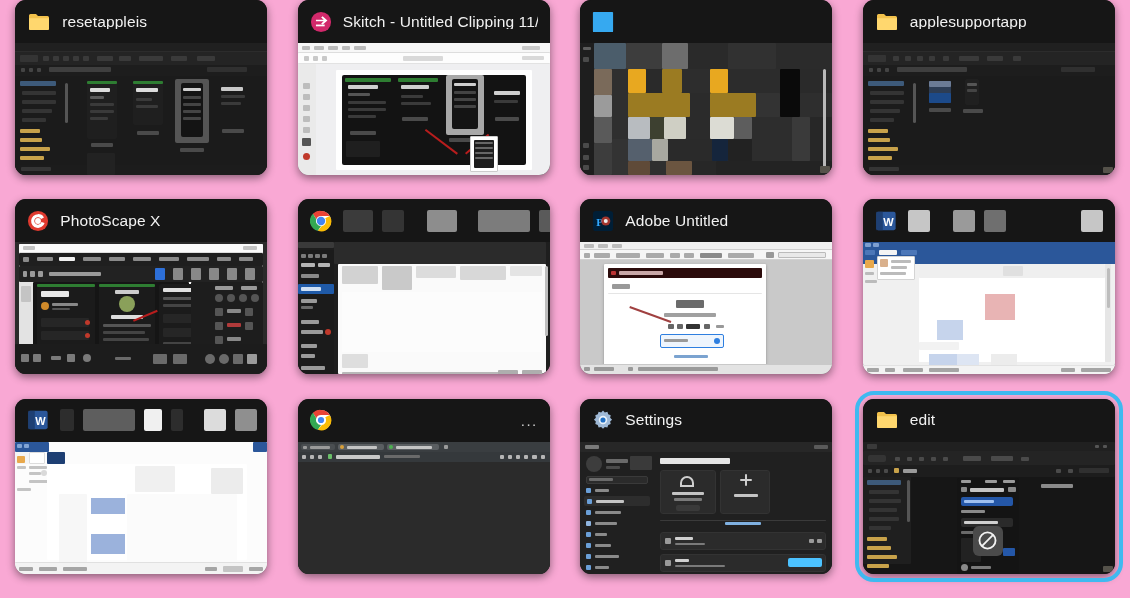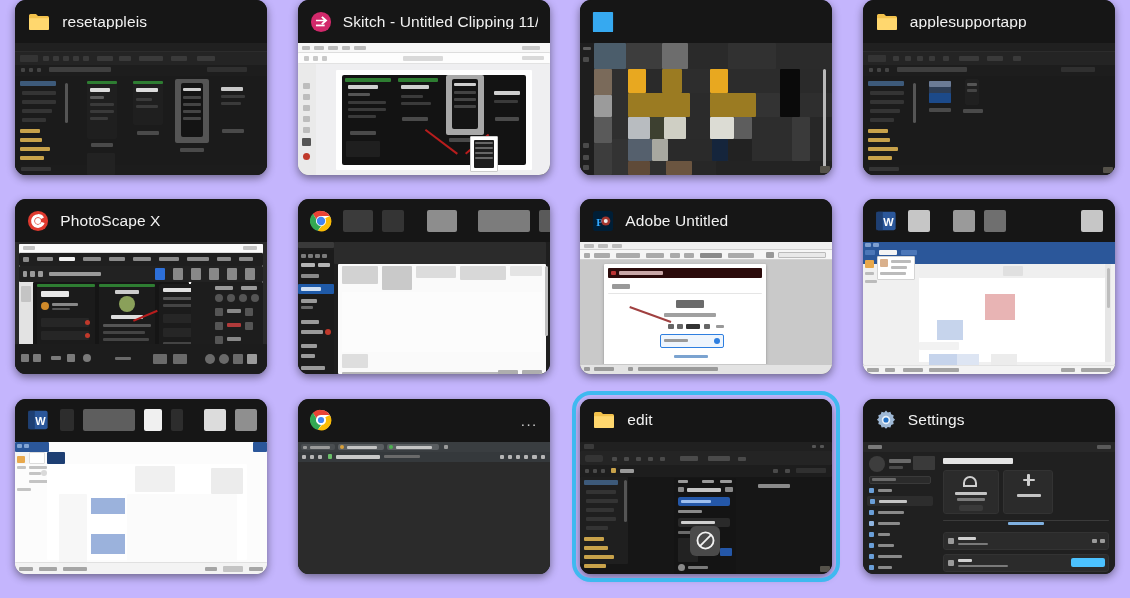--- a/index.html
+++ b/index.html
@@ -136,21 +136,21 @@
     position:absolute; background:#4a4a4a; border-radius:6px;
     display:flex; align-items:center; justify-content:center;
   }
   .noentry svg { width: 70%; height: 70%; }
   .scroll { position:absolute; width:3px; border-radius:2px; background:#555; }
   .redline { position:absolute; background:#a01c1c; transform-origin: 0 0; }
 </style>
 </head>
 <body>
 
-<div id="switcher" style="background: #c4b5fd;">
+<div id="switcher" style="background: #f9a8d4;">
   <div class="grid">
 
     <div class="cell">
       <div class="card">
         <div class="titlebar">
           <span class="ico ico-folder">
             <svg viewBox="0 0 24 24">
                 <path d="M2 5.5a1.5 1.5 0 0 1 1.5-1.5H9l2 2h9.5A1.5 1.5 0 0 1 22 7.5v11A1.5 1.5 0 0 1 20.5 20h-17A1.5 1.5 0 0 1 2 18.5z" fill="#f2c14b"></path>
                 <path d="M2 8.2h20v10.3A1.5 1.5 0 0 1 20.5 20h-17A1.5 1.5 0 0 1 2 18.5z" fill="#ffd76e"></path>
               </svg>
@@ -841,20 +841,91 @@
           <div class="chip" style="right:38px;top:13px;width:4px;height:4px;background:#b5b5b5;"></div>
           <div class="chip" style="right:30px;top:13px;width:4px;height:4px;background:#b5b5b5;"></div>
           <div class="chip" style="right:22px;top:13px;width:4px;height:4px;background:#b5b5b5;"></div>
           <div class="chip" style="right:13px;top:13px;width:5px;height:4px;background:#b5b5b5;"></div>
           <div class="chip" style="right:5px;top:13px;width:4px;height:4px;background:#b5b5b5;"></div>
           <div class="cr-page" style="background:#2b2b2b;"></div>
         </div>
       </div>
     </div>
 
+    <div class="cell">
+      <div class="card">
+        <div class="titlebar">
+          <span class="ico">
+            <svg viewBox="0 0 24 24">
+                <path d="M12 1.6l2 2.1 2.8-.6.9 2.7 2.7 1-.6 2.8 2.1 2-2.1 2 .6 2.8-2.7 1-.9 2.7-2.8-.6-2 2.1-2-2.1-2.8.6-.9-2.7-2.7-1 .6-2.8-2.1-2 2.1-2-.6-2.8 2.7-1 .9-2.7 2.8.6z" fill="#9fb9d6"></path>
+                <circle cx="12" cy="12" r="4.6" fill="#e8f1fa"></circle>
+                <circle cx="12" cy="12" r="2.8" fill="#1f6fc4"></circle>
+              </svg>
+          </span>
+          <span class="title-text">Settings</span>
+        </div>
+        <div class="thumb">
+          <div class="set-bg"></div>
+          <div class="chip" style="left:0;top:0;right:0;height:10px;background:#272727;"></div>
+          <div class="chip" style="left:5px;top:3px;width:14px;height:4px;background:#7a7a7a;"></div>
+          <div class="chip" style="right:4px;top:3px;width:14px;height:4px;background:#5a5a5a;"></div>
+
+          <div class="chip" style="left:6px;top:14px;width:16px;height:16px;background:#3d3d3d;border-radius:50%;"></div>
+          <div class="chip" style="left:26px;top:17px;width:22px;height:4px;background:#6a6a6a;"></div>
+          <div class="chip" style="left:26px;top:24px;width:14px;height:3px;background:#4a4a4a;"></div>
+          <div class="chip" style="left:50px;top:14px;width:22px;height:14px;background:#3a3a3a;"></div>
+          <div class="chip" style="left:6px;top:34px;width:62px;height:8px;background:#2b2b2b;border:1px solid #3a3a3a;border-radius:2px;"></div>
+          <div class="chip" style="left:9px;top:36px;width:24px;height:3px;background:#6a6a6a;"></div>
+          <div class="chip" style="left:6px;top:46px;width:5px;height:5px;background:#6a9fd8;"></div>
+          <div class="chip" style="left:15px;top:47px;width:14px;height:3px;background:#8a8a8a;"></div>
+          <div class="chip" style="left:4px;top:54px;width:66px;height:10px;background:#2d2d2d;border-radius:2px;"></div>
+          <div class="chip" style="left:7px;top:57px;width:5px;height:5px;background:#6a9fd8;"></div>
+          <div class="chip" style="left:16px;top:58px;width:28px;height:3px;background:#c4c4c4;"></div>
+          <div class="chip" style="left:6px;top:68px;width:5px;height:5px;background:#6a9fd8;"></div>
+          <div class="chip" style="left:15px;top:69px;width:26px;height:3px;background:#8a8a8a;"></div>
+          <div class="chip" style="left:6px;top:79px;width:5px;height:5px;background:#8fb5e0;"></div>
+          <div class="chip" style="left:15px;top:80px;width:22px;height:3px;background:#8a8a8a;"></div>
+          <div class="chip" style="left:6px;top:90px;width:5px;height:5px;background:#6a9fd8;"></div>
+          <div class="chip" style="left:15px;top:91px;width:12px;height:3px;background:#8a8a8a;"></div>
+          <div class="chip" style="left:6px;top:101px;width:5px;height:5px;background:#6a9fd8;"></div>
+          <div class="chip" style="left:15px;top:102px;width:16px;height:3px;background:#8a8a8a;"></div>
+          <div class="chip" style="left:6px;top:112px;width:5px;height:5px;background:#6a9fd8;"></div>
+          <div class="chip" style="left:15px;top:113px;width:24px;height:3px;background:#8a8a8a;"></div>
+          <div class="chip" style="left:6px;top:123px;width:5px;height:5px;background:#6a9fd8;"></div>
+          <div class="chip" style="left:15px;top:124px;width:14px;height:3px;background:#8a8a8a;"></div>
+
+          <div class="chip" style="left:80px;top:16px;width:70px;height:6px;background:#e4e4e4;"></div>
+          <div class="set-card" style="left:80px;top:28px;width:56px;height:44px;"></div>
+          <div class="chip" style="left:100px;top:34px;width:14px;height:11px;background:none;border:2px solid #cfcfcf;border-radius:7px 7px 0 0;"></div>
+          <div class="chip" style="left:92px;top:50px;width:32px;height:3px;background:#c4c4c4;"></div>
+          <div class="chip" style="left:94px;top:56px;width:28px;height:3px;background:#7a7a7a;"></div>
+          <div class="chip" style="left:96px;top:63px;width:24px;height:6px;background:#3a3a3a;border-radius:2px;"></div>
+          <div class="set-card" style="left:140px;top:28px;width:50px;height:44px;"></div>
+          <div class="chip" style="left:160px;top:37px;width:12px;height:2.5px;background:#cfcfcf;"></div>
+          <div class="chip" style="left:164.5px;top:32px;width:2.5px;height:12px;background:#cfcfcf;"></div>
+          <div class="chip" style="left:154px;top:52px;width:24px;height:3px;background:#c4c4c4;"></div>
+          <div class="chip" style="left:80px;top:78px;right:6px;height:1px;background:#3a3a3a;"></div>
+          <div class="chip" style="left:145px;top:80px;width:36px;height:3px;background:#7fb0e0;"></div>
+
+          <div class="set-card" style="left:80px;top:90px;right:6px;height:18px;"></div>
+          <div class="chip" style="left:85px;top:96px;width:6px;height:6px;background:#9a9a9a;"></div>
+          <div class="chip" style="left:95px;top:95px;width:18px;height:3px;background:#d0d0d0;"></div>
+          <div class="chip" style="left:95px;top:101px;width:30px;height:2.5px;background:#7a7a7a;"></div>
+          <div class="chip" style="right:18px;top:97px;width:5px;height:4px;background:#9a9a9a;"></div>
+          <div class="chip" style="right:10px;top:97px;width:5px;height:4px;background:#9a9a9a;"></div>
+          <div class="set-card" style="left:80px;top:112px;right:6px;height:18px;"></div>
+          <div class="chip" style="left:85px;top:118px;width:6px;height:6px;background:#9a9a9a;"></div>
+          <div class="chip" style="left:95px;top:117px;width:14px;height:3px;background:#d0d0d0;"></div>
+          <div class="chip" style="left:95px;top:123px;width:50px;height:2.5px;background:#7a7a7a;"></div>
+          <div class="set-btn" style="right:10px;top:116px;width:34px;height:9px;"></div>
+
+        </div>
+      </div>
+    </div>
+
     <div class="cell selected">
       <div class="card" style="outline-color: rgb(63, 185, 240);">
         <div class="titlebar">
           <span class="ico ico-folder">
             <svg viewBox="0 0 24 24">
                 <path d="M2 5.5a1.5 1.5 0 0 1 1.5-1.5H9l2 2h9.5A1.5 1.5 0 0 1 22 7.5v11A1.5 1.5 0 0 1 20.5 20h-17A1.5 1.5 0 0 1 2 18.5z" fill="#f2c14b"></path>
                 <path d="M2 8.2h20v10.3A1.5 1.5 0 0 1 20.5 20h-17A1.5 1.5 0 0 1 2 18.5z" fill="#ffd76e"></path>
               </svg>
           </span>
           <span class="title-text">edit</span>
@@ -925,85 +996,14 @@
               <circle cx="12" cy="12" r="9.2" fill="none" stroke="#f2f2f2" stroke-width="2.1"></circle>
               <line x1="5.6" y1="18.4" x2="18.4" y2="5.6" stroke="#f2f2f2" stroke-width="2.1"></line>
             </svg>
           </div>
 
           <div class="chip" style="right:2px;bottom:2px;width:10px;height:6px;background:#55524a;"></div>
         </div>
       </div>
     </div>
 
-    <div class="cell">
-      <div class="card">
-        <div class="titlebar">
-          <span class="ico">
-            <svg viewBox="0 0 24 24">
-                <path d="M12 1.6l2 2.1 2.8-.6.9 2.7 2.7 1-.6 2.8 2.1 2-2.1 2 .6 2.8-2.7 1-.9 2.7-2.8-.6-2 2.1-2-2.1-2.8.6-.9-2.7-2.7-1 .6-2.8-2.1-2 2.1-2-.6-2.8 2.7-1 .9-2.7 2.8.6z" fill="#9fb9d6"></path>
-                <circle cx="12" cy="12" r="4.6" fill="#e8f1fa"></circle>
-                <circle cx="12" cy="12" r="2.8" fill="#1f6fc4"></circle>
-              </svg>
-          </span>
-          <span class="title-text">Settings</span>
-        </div>
-        <div class="thumb">
-          <div class="set-bg"></div>
-          <div class="chip" style="left:0;top:0;right:0;height:10px;background:#272727;"></div>
-          <div class="chip" style="left:5px;top:3px;width:14px;height:4px;background:#7a7a7a;"></div>
-          <div class="chip" style="right:4px;top:3px;width:14px;height:4px;background:#5a5a5a;"></div>
-
-          <div class="chip" style="left:6px;top:14px;width:16px;height:16px;background:#3d3d3d;border-radius:50%;"></div>
-          <div class="chip" style="left:26px;top:17px;width:22px;height:4px;background:#6a6a6a;"></div>
-          <div class="chip" style="left:26px;top:24px;width:14px;height:3px;background:#4a4a4a;"></div>
-          <div class="chip" style="left:50px;top:14px;width:22px;height:14px;background:#3a3a3a;"></div>
-          <div class="chip" style="left:6px;top:34px;width:62px;height:8px;background:#2b2b2b;border:1px solid #3a3a3a;border-radius:2px;"></div>
-          <div class="chip" style="left:9px;top:36px;width:24px;height:3px;background:#6a6a6a;"></div>
-          <div class="chip" style="left:6px;top:46px;width:5px;height:5px;background:#6a9fd8;"></div>
-          <div class="chip" style="left:15px;top:47px;width:14px;height:3px;background:#8a8a8a;"></div>
-          <div class="chip" style="left:4px;top:54px;width:66px;height:10px;background:#2d2d2d;border-radius:2px;"></div>
-          <div class="chip" style="left:7px;top:57px;width:5px;height:5px;background:#6a9fd8;"></div>
-          <div class="chip" style="left:16px;top:58px;width:28px;height:3px;background:#c4c4c4;"></div>
-          <div class="chip" style="left:6px;top:68px;width:5px;height:5px;background:#6a9fd8;"></div>
-          <div class="chip" style="left:15px;top:69px;width:26px;height:3px;background:#8a8a8a;"></div>
-          <div class="chip" style="left:6px;top:79px;width:5px;height:5px;background:#8fb5e0;"></div>
-          <div class="chip" style="left:15px;top:80px;width:22px;height:3px;background:#8a8a8a;"></div>
-          <div class="chip" style="left:6px;top:90px;width:5px;height:5px;background:#6a9fd8;"></div>
-          <div class="chip" style="left:15px;top:91px;width:12px;height:3px;background:#8a8a8a;"></div>
-          <div class="chip" style="left:6px;top:101px;width:5px;height:5px;background:#6a9fd8;"></div>
-          <div class="chip" style="left:15px;top:102px;width:16px;height:3px;background:#8a8a8a;"></div>
-          <div class="chip" style="left:6px;top:112px;width:5px;height:5px;background:#6a9fd8;"></div>
-          <div class="chip" style="left:15px;top:113px;width:24px;height:3px;background:#8a8a8a;"></div>
-          <div class="chip" style="left:6px;top:123px;width:5px;height:5px;background:#6a9fd8;"></div>
-          <div class="chip" style="left:15px;top:124px;width:14px;height:3px;background:#8a8a8a;"></div>
-
-          <div class="chip" style="left:80px;top:16px;width:70px;height:6px;background:#e4e4e4;"></div>
-          <div class="set-card" style="left:80px;top:28px;width:56px;height:44px;"></div>
-          <div class="chip" style="left:100px;top:34px;width:14px;height:11px;background:none;border:2px solid #cfcfcf;border-radius:7px 7px 0 0;"></div>
-          <div class="chip" style="left:92px;top:50px;width:32px;height:3px;background:#c4c4c4;"></div>
-          <div class="chip" style="left:94px;top:56px;width:28px;height:3px;background:#7a7a7a;"></div>
-          <div class="chip" style="left:96px;top:63px;width:24px;height:6px;background:#3a3a3a;border-radius:2px;"></div>
-          <div class="set-card" style="left:140px;top:28px;width:50px;height:44px;"></div>
-          <div class="chip" style="left:160px;top:37px;width:12px;height:2.5px;background:#cfcfcf;"></div>
-          <div class="chip" style="left:164.5px;top:32px;width:2.5px;height:12px;background:#cfcfcf;"></div>
-          <div class="chip" style="left:154px;top:52px;width:24px;height:3px;background:#c4c4c4;"></div>
-          <div class="chip" style="left:80px;top:78px;right:6px;height:1px;background:#3a3a3a;"></div>
-          <div class="chip" style="left:145px;top:80px;width:36px;height:3px;background:#7fb0e0;"></div>
-
-          <div class="set-card" style="left:80px;top:90px;right:6px;height:18px;"></div>
-          <div class="chip" style="left:85px;top:96px;width:6px;height:6px;background:#9a9a9a;"></div>
-          <div class="chip" style="left:95px;top:95px;width:18px;height:3px;background:#d0d0d0;"></div>
-          <div class="chip" style="left:95px;top:101px;width:30px;height:2.5px;background:#7a7a7a;"></div>
-          <div class="chip" style="right:18px;top:97px;width:5px;height:4px;background:#9a9a9a;"></div>
-          <div class="chip" style="right:10px;top:97px;width:5px;height:4px;background:#9a9a9a;"></div>
-          <div class="set-card" style="left:80px;top:112px;right:6px;height:18px;"></div>
-          <div class="chip" style="left:85px;top:118px;width:6px;height:6px;background:#9a9a9a;"></div>
-          <div class="chip" style="left:95px;top:117px;width:14px;height:3px;background:#d0d0d0;"></div>
-          <div class="chip" style="left:95px;top:123px;width:50px;height:2.5px;background:#7a7a7a;"></div>
-          <div class="set-btn" style="right:10px;top:116px;width:34px;height:9px;"></div>
-
-        </div>
-      </div>
-    </div>
-
   </div>
 </div>
 
 </body></html>

